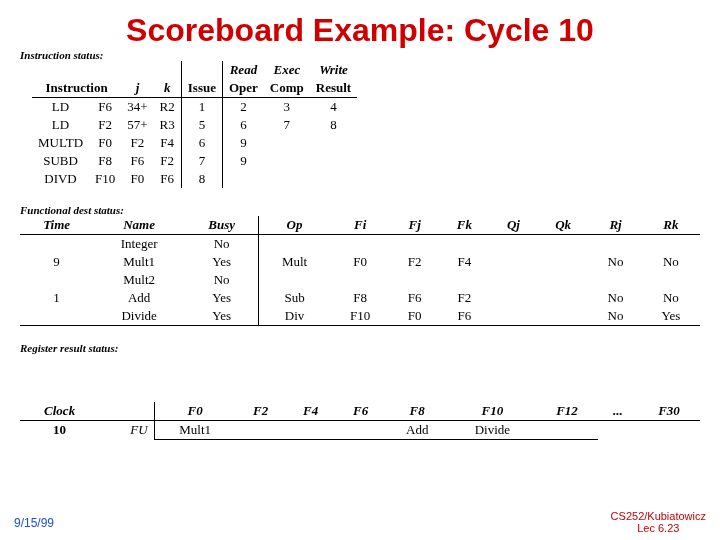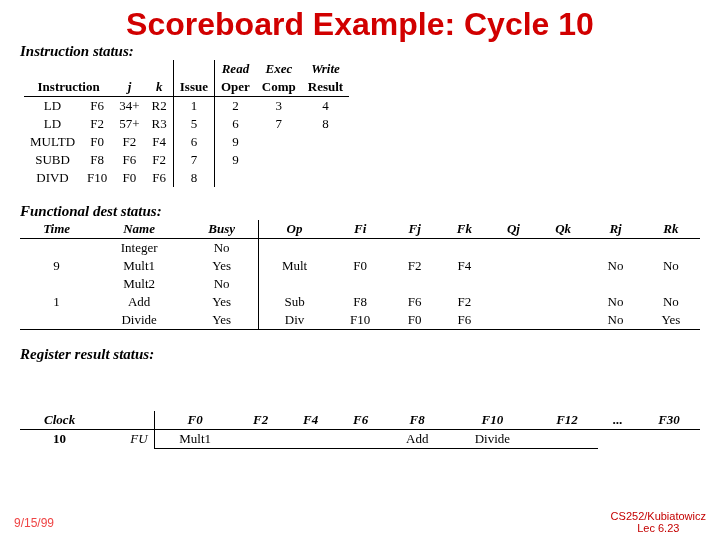--- a/index.html
+++ b/index.html
@@ -12,26 +12,26 @@
     color: #000;
     background: #fff;
     position: relative;
   }
   .title {
     color: #d10000;
     font-family: "Comic Sans MS", "Comic Sans", cursive, sans-serif;
     font-weight: bold;
     font-size: 32px;
     text-align: center;
-    padding-top: 6px;
+    padding-top: 12px;
   }
   .section-label {
     font-style: italic;
     font-weight: bold;
-    font-size: 15px;
+    font-size: 11px;
   }
   .content {
     padding: 0 20px;
   }
   table {
     border-collapse: collapse;
   }
   td, th {
     padding: 1px 6px;
     font-size: 13px;
@@ -39,21 +39,21 @@
     white-space: nowrap;
   }
   .lalign { text-align: center; }
   .hdr-row td, .hdr-row th { font-weight: bold; }
   .bb { border-bottom: 1px solid #000; }
   .br { border-right: 1px solid #000; }
   .footer-date {
     position: absolute;
     left: 14px;
     bottom: 10px;
-    color: #ef4444;
+    color: #1d4ed8;
     font-family: "Comic Sans MS", cursive, sans-serif;
     font-size: 12px;
   }
   .footer-right {
     position: absolute;
     right: 14px;
     bottom: 6px;
     color: #c40000;
     font-family: "Comic Sans MS", cursive, sans-serif;
     font-size: 11px;
@@ -64,21 +64,21 @@
 </style>
 </head>
 <body>
 
 <div class="title">Scoreboard Example: Cycle 10</div>
 
 <div class="content">
 
   
   <div class="section-label">Instruction status:</div>
-  <table style="margin-left:4px;">
+  <table style="margin-left:12px;">
     <tbody>
         <tr class="hdr-row">
       <td colspan="2"></td>
           <td></td>
           <td class="br"></td>
       <td class="br"></td>
       <td class="italic">Read</td>
       <td class="italic">Exec</td>
       <td class="italic">Write</td>
     </tr>

